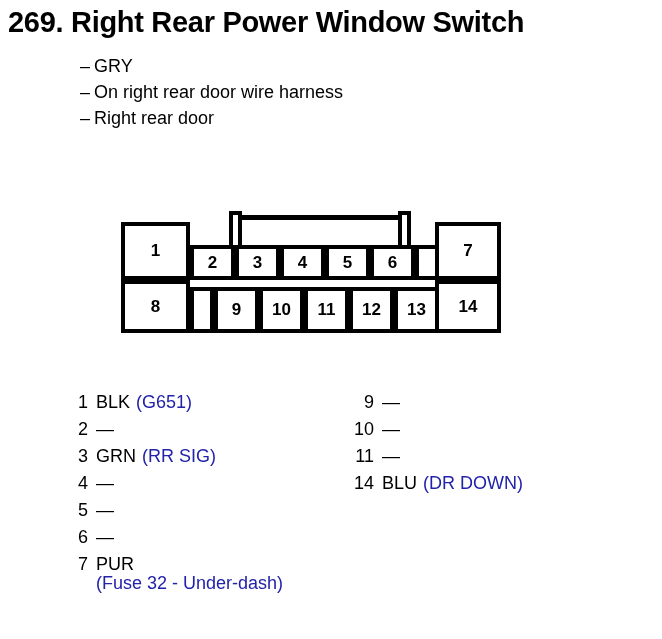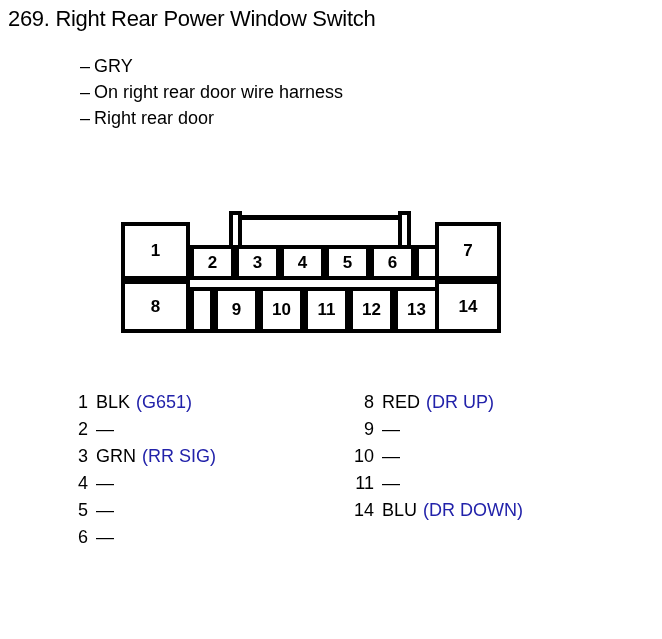--- a/index.html
+++ b/index.html
@@ -14,22 +14,22 @@
     font-family: "Liberation Sans", sans-serif;
     color: #000000;
     overflow: hidden;
   }
 
   
   #page-title {
     position: absolute;
     left: 8px;
     top: 6px;
-    font-size: 22px;
-    font-weight: normal;
+    font-size: 29px;
+    font-weight: bold;
     letter-spacing: -0.3px;
     white-space: nowrap;
   }
 
   #bullet-list {
     position: absolute;
     left: 80px;
     top: 53px;
   }
   .bullet-line {
@@ -175,27 +175,28 @@
     </div>
     <div class="legend-row">
       <span class="pin-num">4</span><span class="dash-only">—</span>
     </div>
     <div class="legend-row">
       <span class="pin-num">5</span><span class="dash-only">—</span>
     </div>
     <div class="legend-row">
       <span class="pin-num">6</span><span class="dash-only">—</span>
     </div>
+    <div class="legend-row">
+      <span class="pin-num">7</span><span class="pin-color">PUR</span>
+      <span class="pin-note sub">(Fuse 32 - Under-dash)</span>
+    </div>
   </div>
 
   <div class="legend-col" id="legend-col-right">
     <div class="legend-row">
-      <span class="pin-num">8</span><span class="pin-color">RED</span><span class="pin-note">(DR UP)</span>
-    </div>
-    <div class="legend-row">
       <span class="pin-num">9</span><span class="dash-only">—</span>
     </div>
     <div class="legend-row">
       <span class="pin-num">10</span><span class="dash-only">—</span>
     </div>
     <div class="legend-row">
       <span class="pin-num">11</span><span class="dash-only">—</span>
     </div>
     <div class="legend-row">
       <span class="pin-num">14</span><span class="pin-color">BLU</span><span class="pin-note">(DR DOWN)</span>

